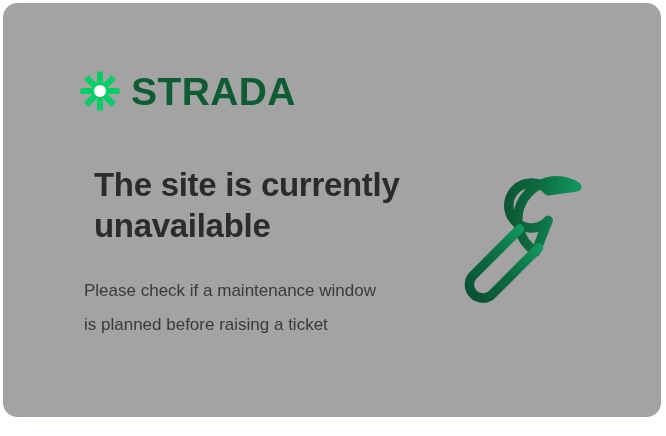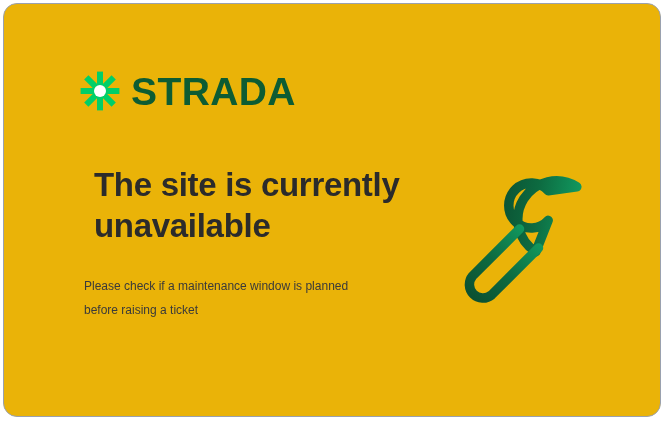--- a/index.html
+++ b/index.html
@@ -15,21 +15,21 @@
     -webkit-font-smoothing: antialiased;
   }
 
   .page-card {
     position: absolute;
     left: 3px;
     top: 3px;
     width: 658px;
     height: 414px;
     box-sizing: border-box;
-    background: #eab308;
+    background: #a3a3a3;
     border: 1px solid #9aa1ae;
     border-radius: 14px;
   }
 
   
   .brand {
     position: absolute;
     left: 76px;
     top: 67px;
     display: flex;
@@ -64,21 +64,21 @@
     line-height: 1.24;
     letter-spacing: -0.3px;
     color: #2b2b2b;
   }
   .body-copy {
     position: absolute;
     left: 80px;
     top: 270px;
     width: 300px;
     margin: 0;
-    font-size: 12px;
+    font-size: 17px;
     font-weight: normal;
     line-height: 2.0;
     color: #3a3a3a;
   }
 
   
   .wrench-wrap {
     position: absolute;
     left: 455px;
     top: 155px;

